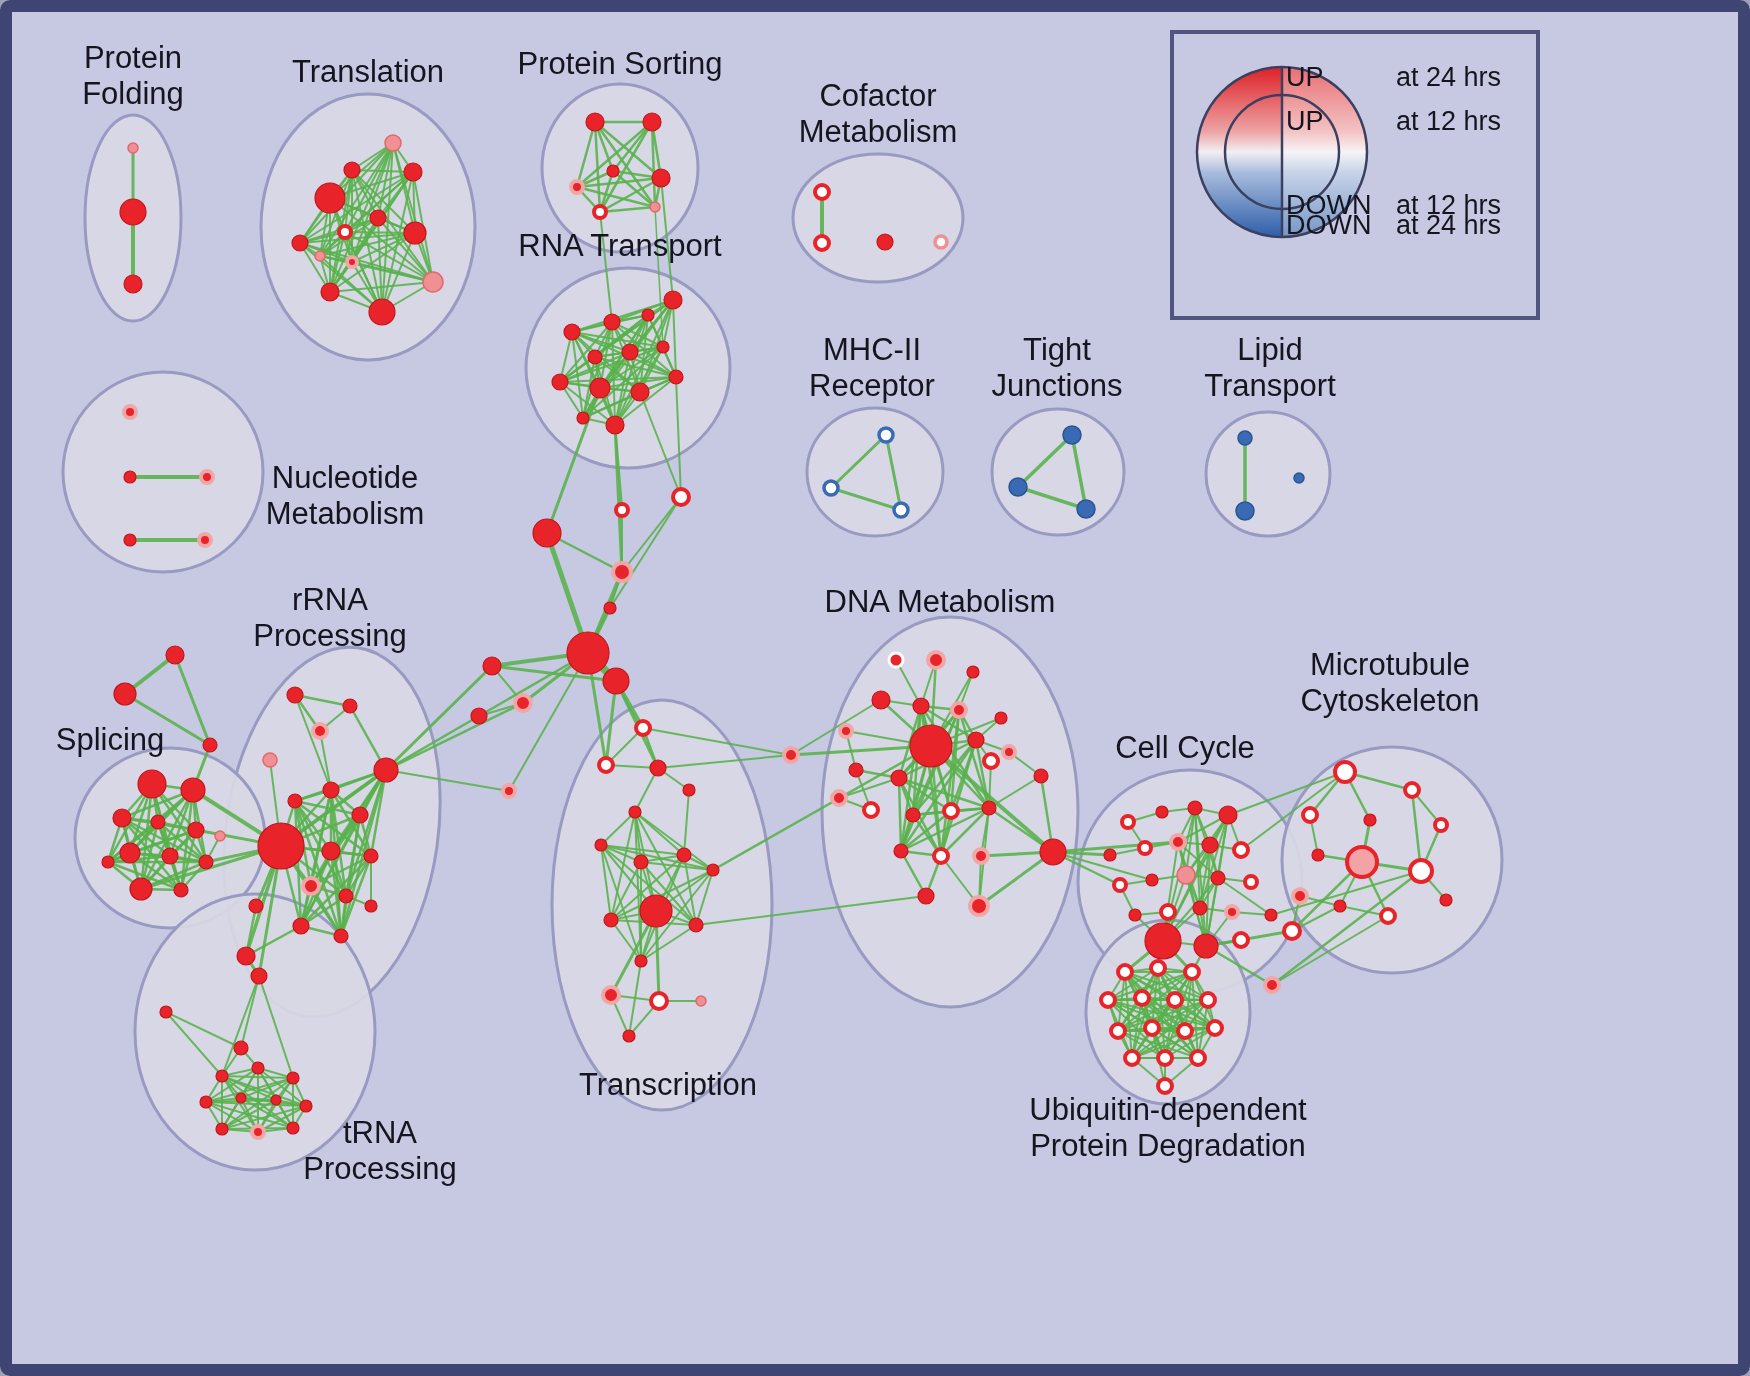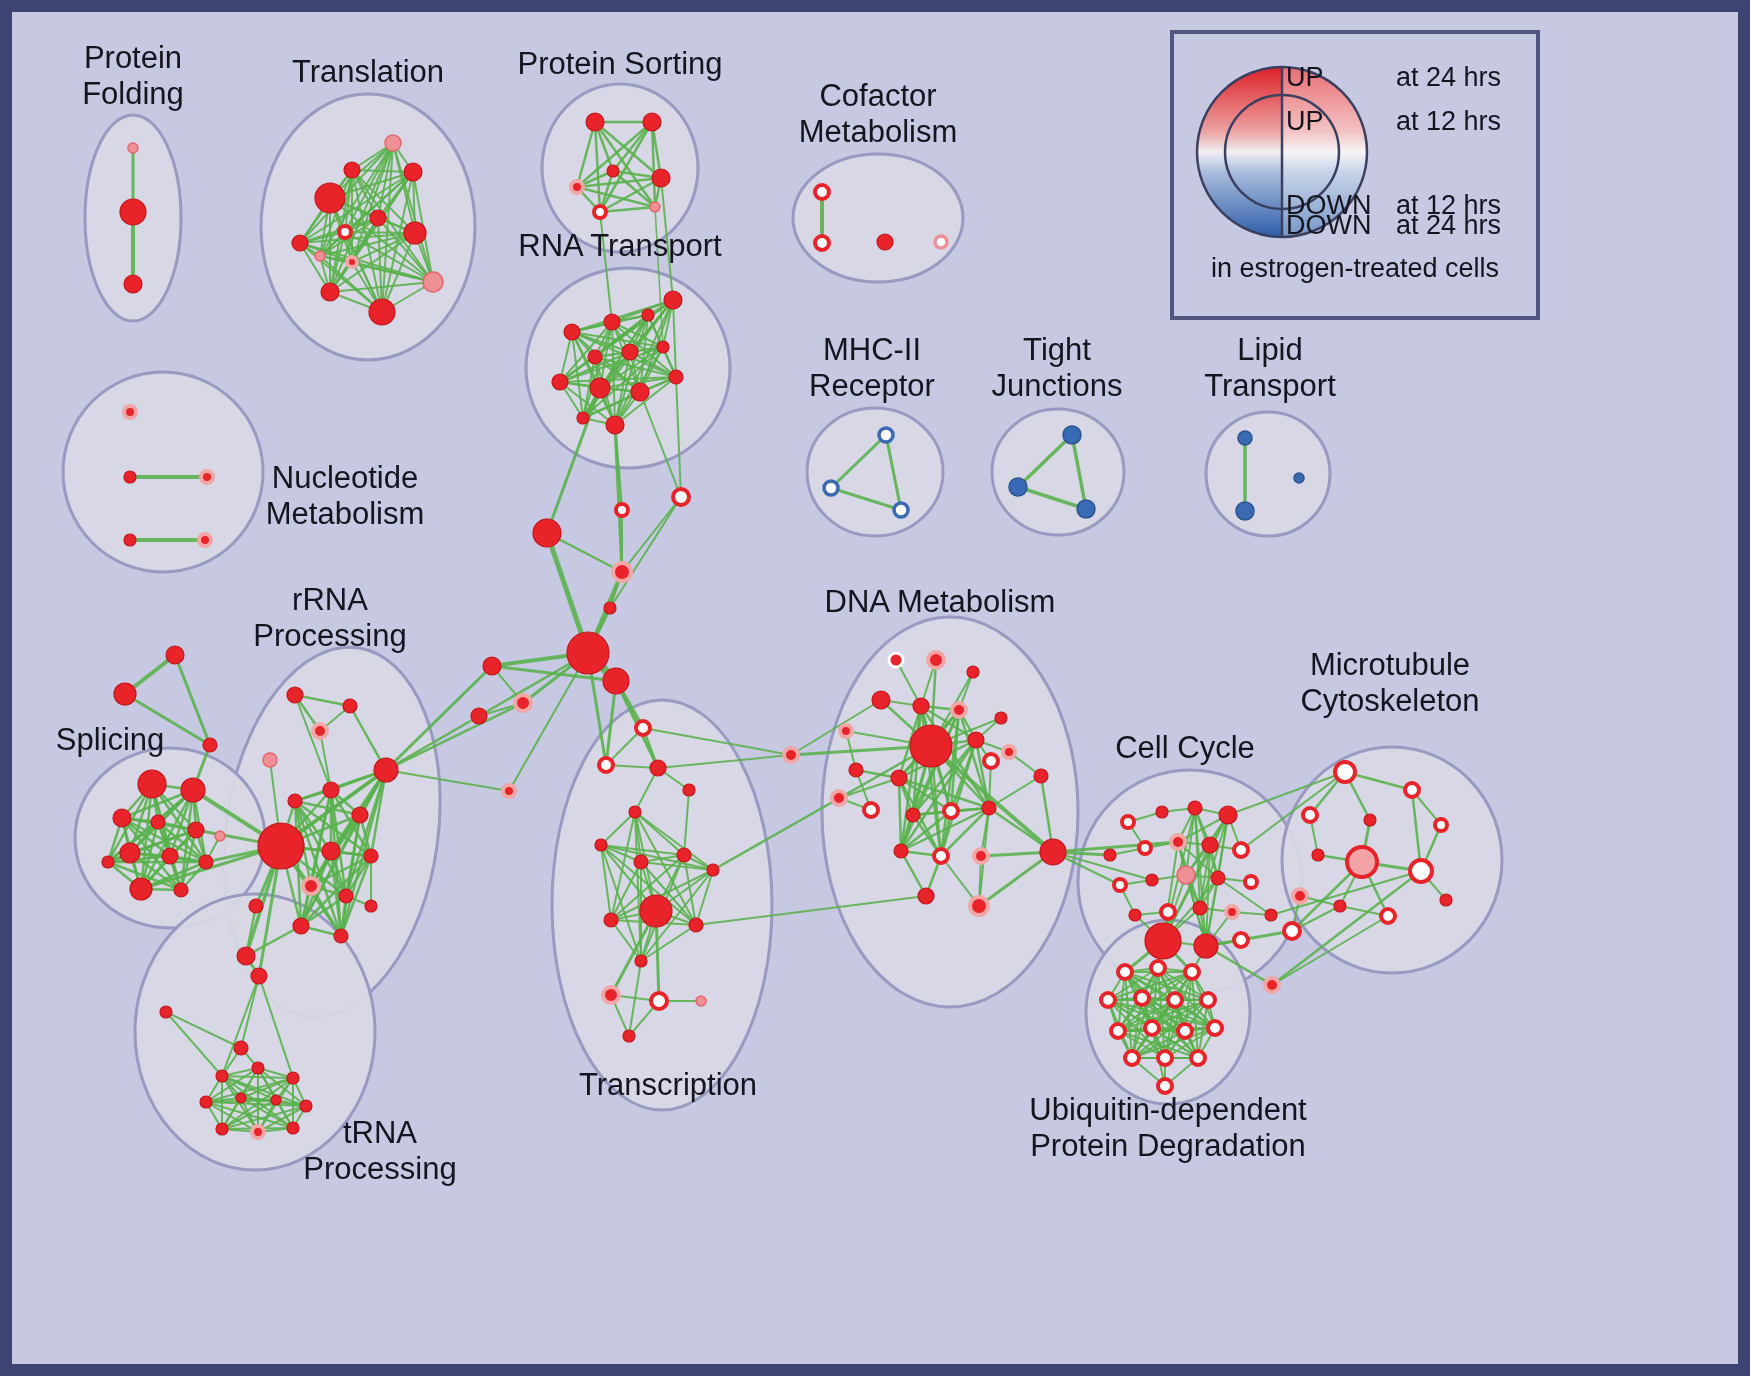--- a/index.html
+++ b/index.html
@@ -1,17 +1,17 @@
 <!DOCTYPE html>
 <html><head>
 <meta charset="utf-8">
 <style>
   html,body{margin:0;padding:0;background:#9fa1bf;}
   .figure{position:relative;width:1750px;height:1376px;background:#84cc16;overflow:hidden;
-          font-family:"Liberation Sans", sans-serif;}
+          font-family:"Liberation Sans", sans-serif;border-radius:10px;}
   #net{position:absolute;left:0;top:0;}
   #net text.clabel{font-family:"Liberation Sans", sans-serif;font-size:31px;fill:#15151f;}
   .legend{position:absolute;left:1170px;top:30px;width:370px;height:290px;
           border:4px solid #50547e;box-sizing:border-box;color:#15151f;}
   .lsvg{position:absolute;left:10px;top:20px;}
   .lrow{position:absolute;left:112px;font-size:27px;line-height:30px;white-space:nowrap;}
   .llab{display:inline-block;min-width:110px;}
   .ltime{display:inline-block;}
   .lcap{position:absolute;left:0;right:0;text-align:center;font-size:27px;line-height:30px;}
 </style>
@@ -1018,15 +1018,14 @@
     </div>
     <div class="lrow" style="top:72px">
       <span class="llab">UP</span><span class="ltime">at 12 hrs</span>
     </div>
     <div class="lrow" style="top:156px">
       <span class="llab">DOWN</span><span class="ltime">at 12 hrs</span>
     </div>
     <div class="lrow" style="top:176px">
       <span class="llab">DOWN</span><span class="ltime">at 24 hrs</span>
     </div>
-    <div class="lcap" style="top:219px">in estrogen-treated cells</div>
   </div>
 </div>
 
 </body></html>

